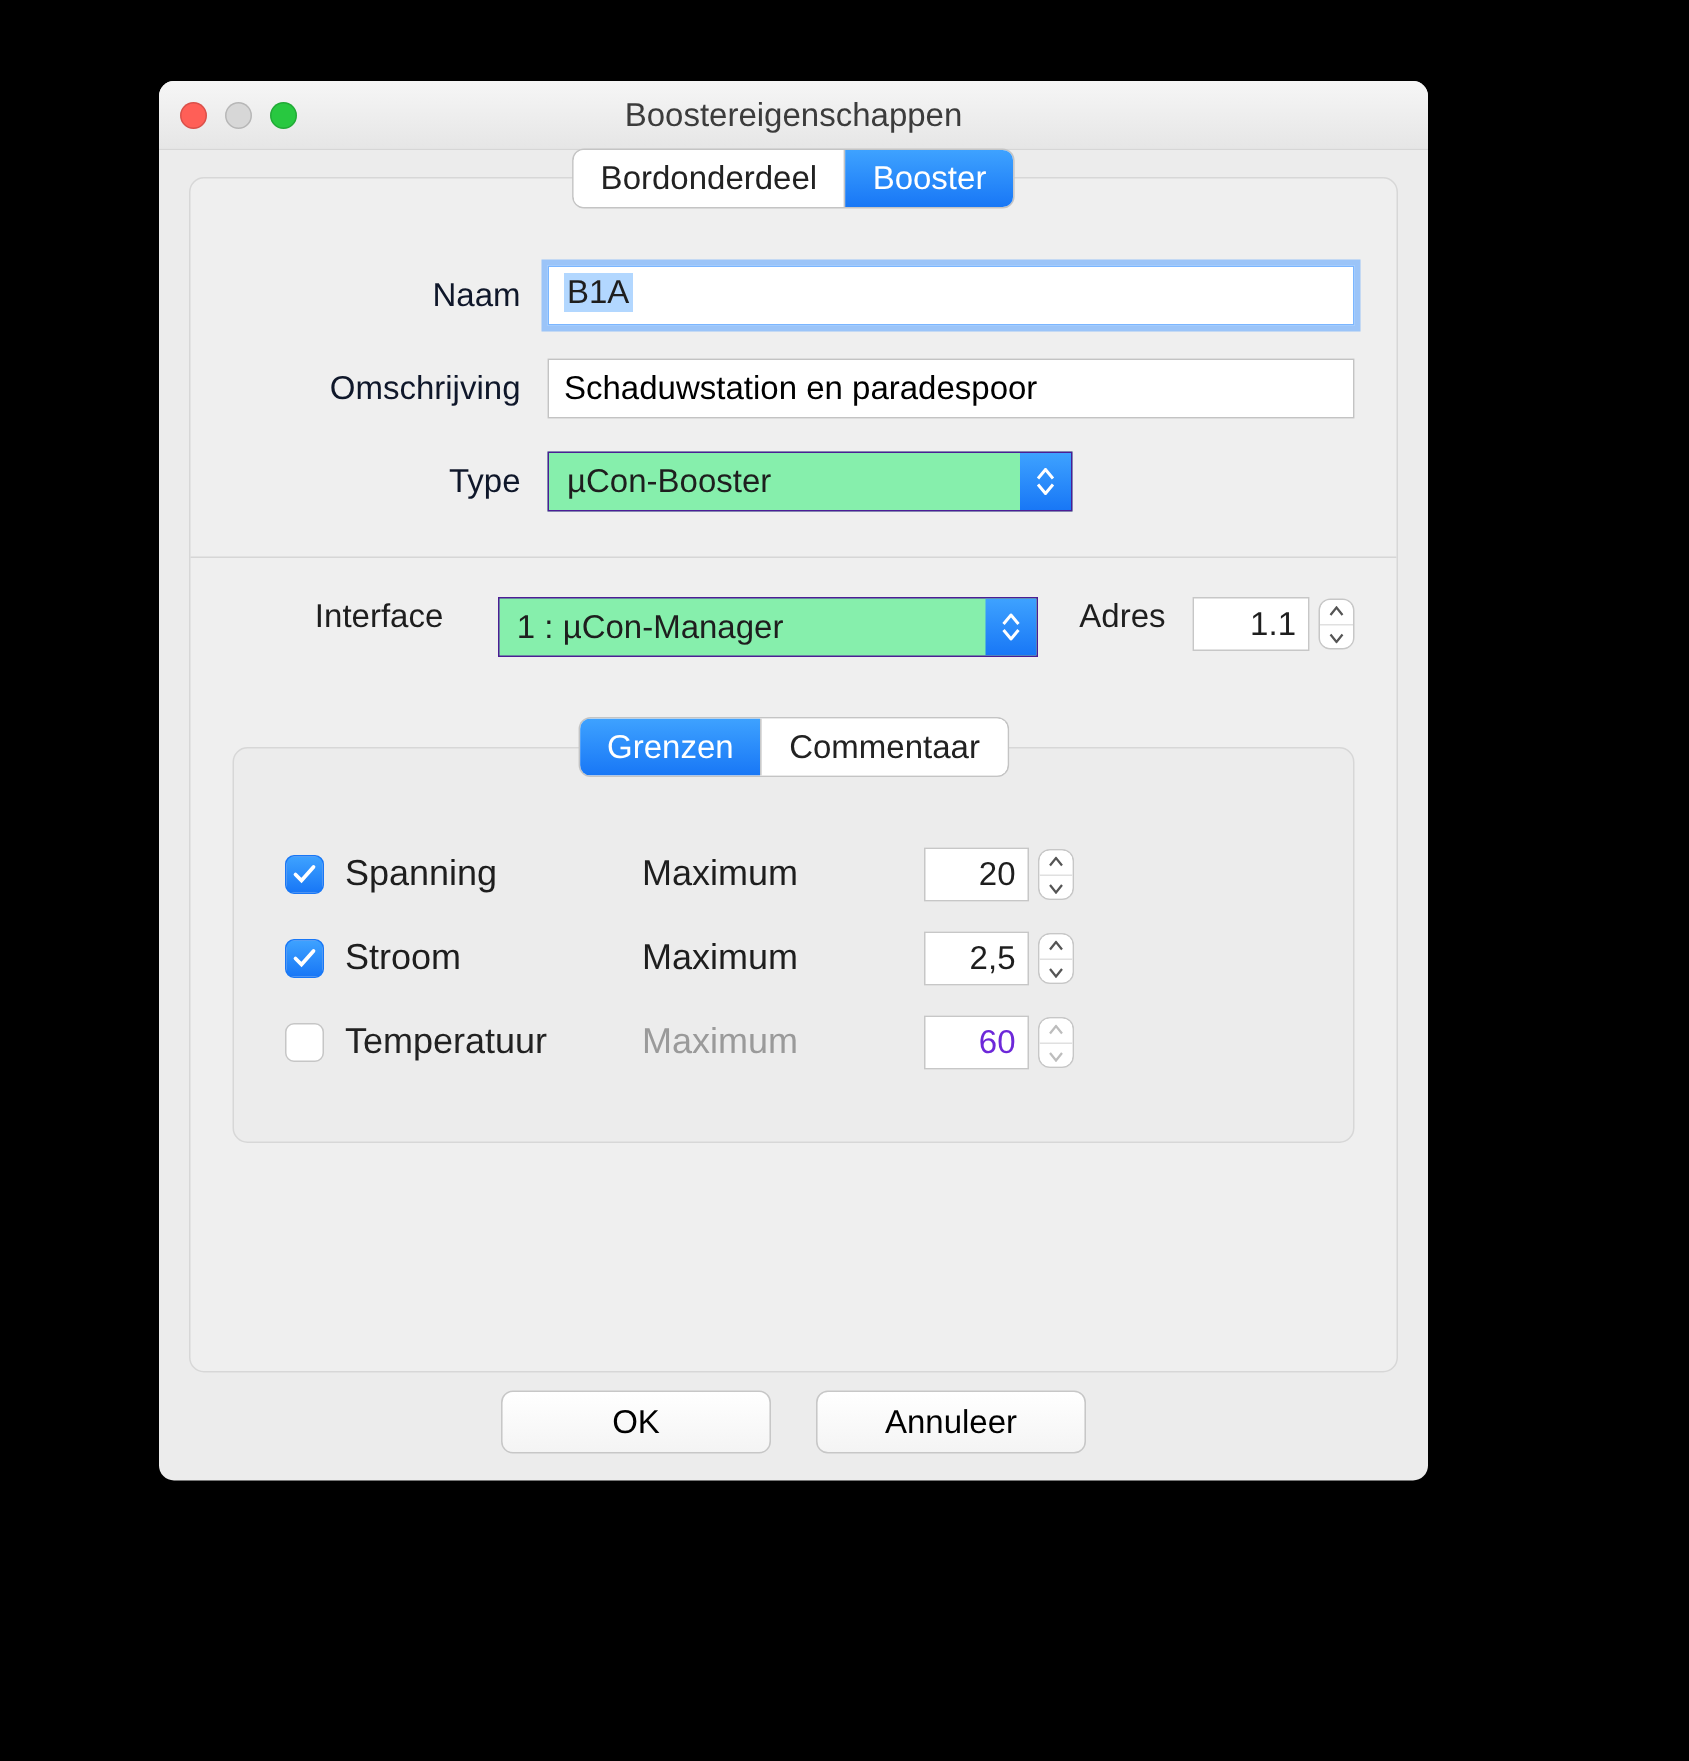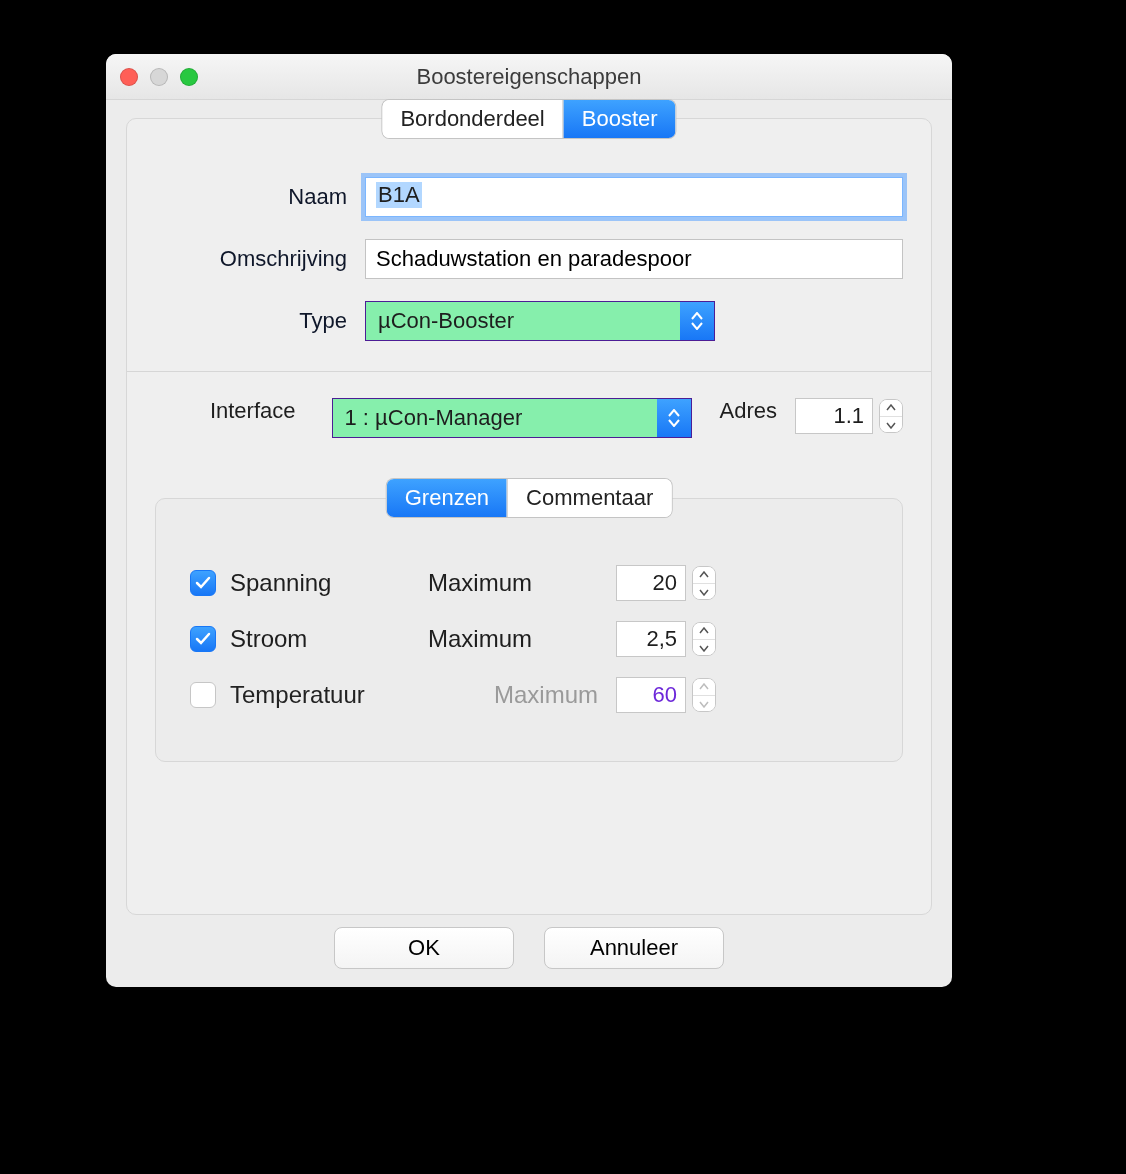--- a/index.html
+++ b/index.html
@@ -178,21 +178,21 @@
     position: absolute; top: -20px; left: 50%; transform: translateX(-50%);
   }
 
   .limrow {
     display: grid;
     grid-template-columns: 220px 170px auto;
     align-items: center;
     gap: 18px;
     margin: 10px 0 20px 0;
   }
-  .limrow.disabled { color:#9a9a9a;text-align:right; }
+  .limrow.disabled { color:#9a9a9a; }
   .chk {
     display: inline-flex; align-items: center; gap: 14px; font-size: 24px;
   }
   .chkbox {
     width: 26px; height: 26px; border-radius: 6px;
     border: 1px solid #c6c6c6; background: #fff;
     display:flex;align-items:center;justify-content:center;
   }
   .chkbox.checked {
     background: linear-gradient(#3ea2ff,#1877f6);

